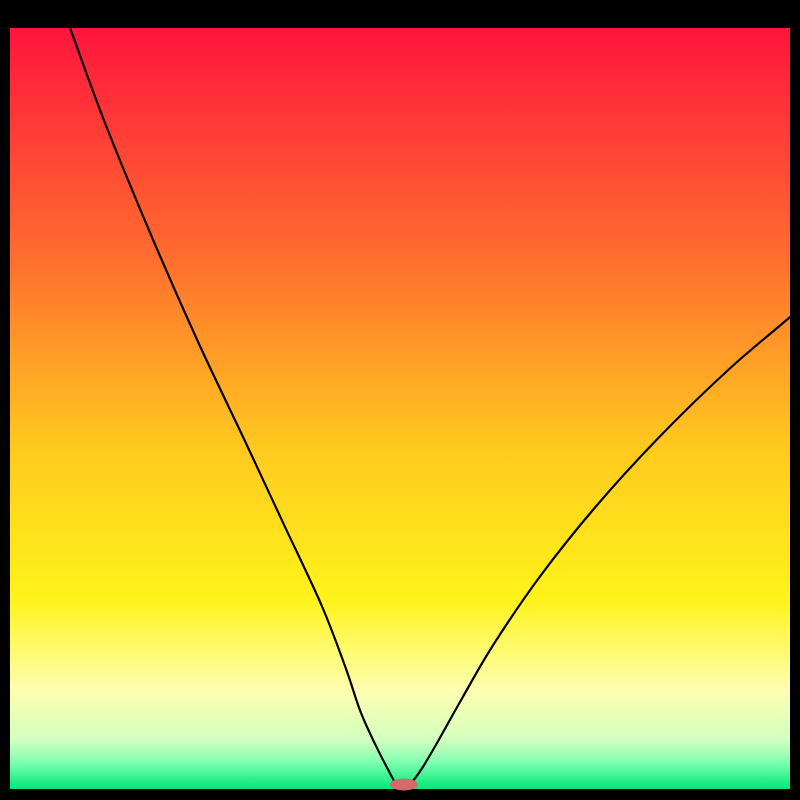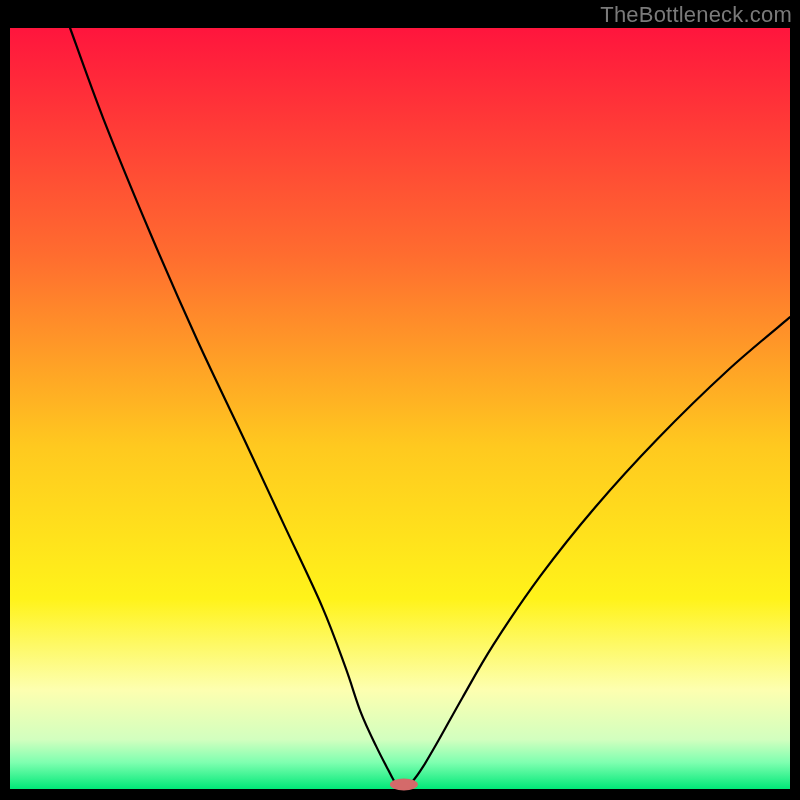--- a/index.html
+++ b/index.html
@@ -32,21 +32,20 @@
     top: 0;
     left: 0;
     width: 800px;
     height: 800px;
   }
 </style>
 </head>
 <body>
 
 <div class="stage">
-  <div class="watermark">TheBottleneck.com</div>
 
   <svg class="plot" viewBox="0 0 800 800" preserveAspectRatio="none">
     <defs>
       <linearGradient id="bg-grad" x1="0" y1="0" x2="0" y2="1">
       <stop offset="0%" stop-color="#ff153d"></stop>
           <stop offset="30%" stop-color="#ff6d2f"></stop>
           <stop offset="55.00000000000001%" stop-color="#ffc91f"></stop>
           <stop offset="75%" stop-color="#fff31a"></stop>
           <stop offset="87%" stop-color="#fdffb0"></stop>
           <stop offset="93.5%" stop-color="#d2ffbf"></stop>

